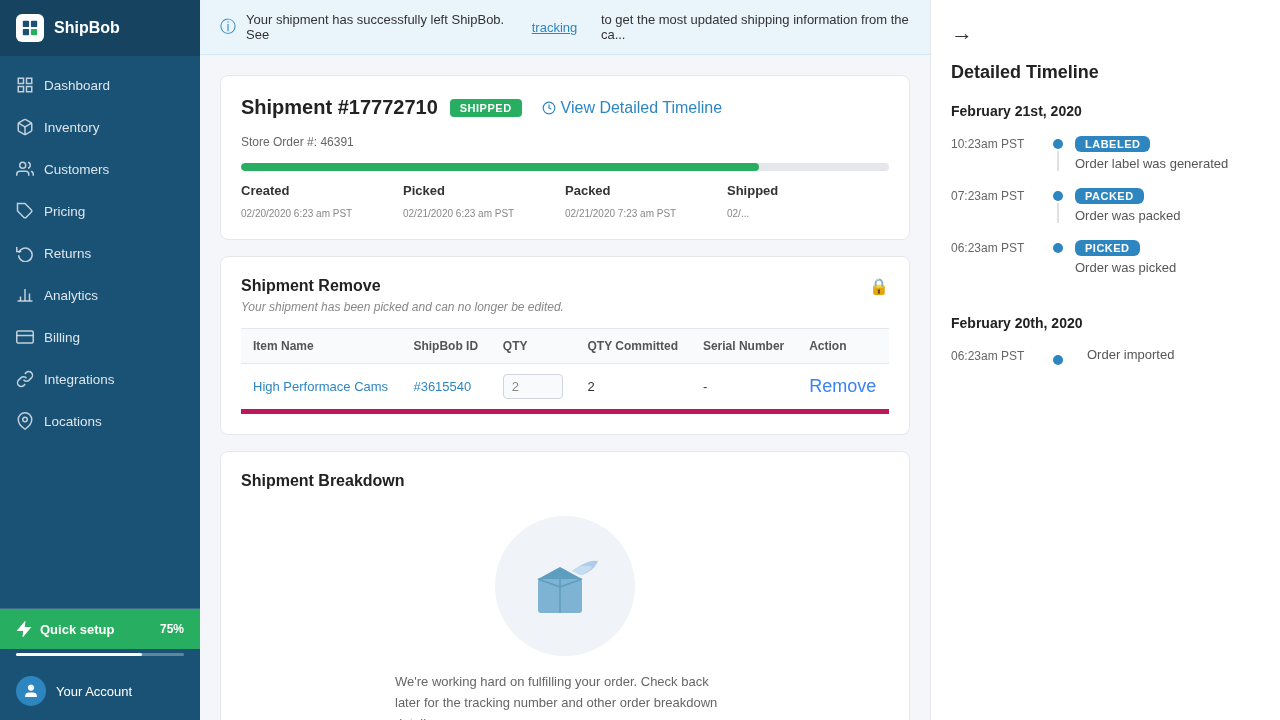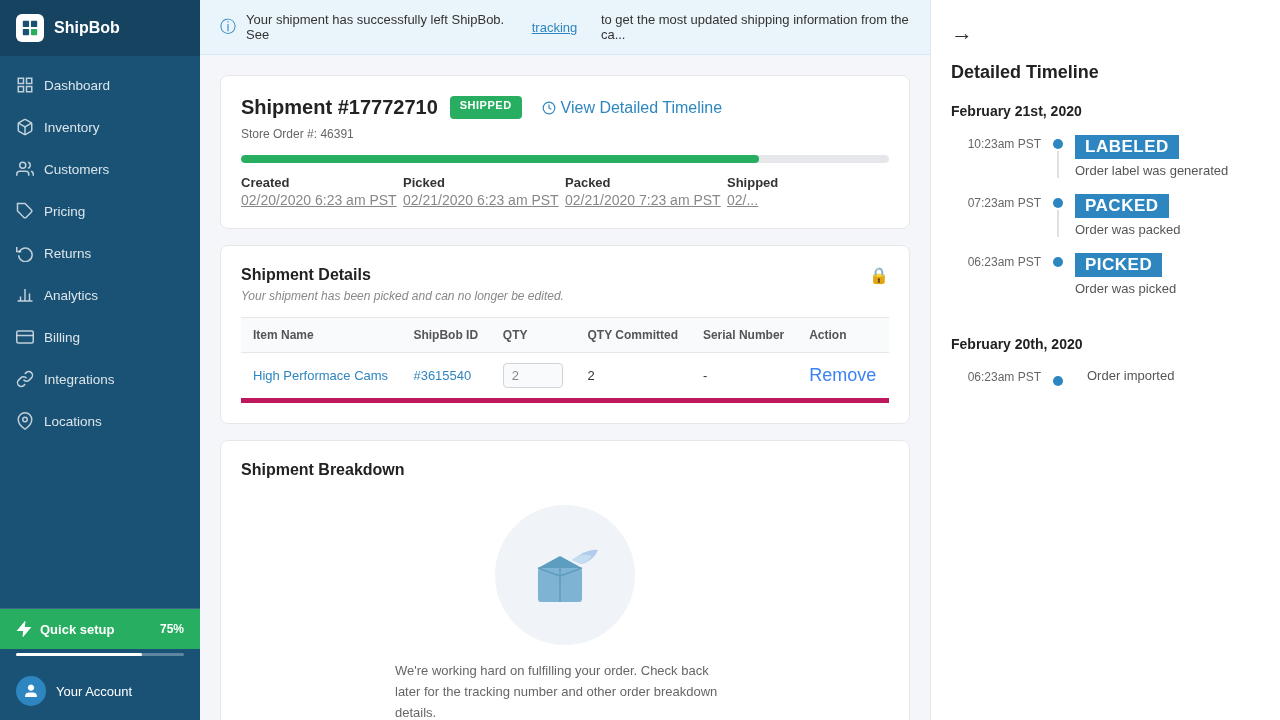--- a/index.html
+++ b/index.html
@@ -133,22 +133,23 @@
     
     .card {
       background: white;
       border: 1px solid #e5e7eb;
       border-radius: 8px;
       padding: 20px;
     }
 
     .shipment-header {
       display: flex;
+      align-items: center;
       gap: 12px;
-      margin-bottom: 8px;
+      margin-bottom: 16px;
     }
     .shipment-title {
       font-size: 20px;
       font-weight: 700;
       color: #222;
     }
     .badge-shipped {
       background: #27ae60;
       color: white;
       font-size: 11px;
@@ -194,24 +195,23 @@
     }
     .timeline-step {
       flex: 1;
     }
     .step-label {
       font-size: 13px;
       font-weight: 600;
       color: #333;
     }
     .step-date {
-      font-size: 14px;
+      font-size: 10px;
       color: #888;
-      margin-top: 2px;
-      text-decoration: underline;
+      margin-top: 10px;
     }
 
     
     .details-header {
       display: flex;
       justify-content: space-between;
       align-items: flex-start;
       margin-bottom: 4px;
     }
     .details-title {
@@ -334,21 +334,21 @@
       gap: 0;
       margin-bottom: 24px;
     }
     .timeline-event {
       display: flex;
       gap: 12px;
       margin-bottom: 16px;
     }
     .event-time-col {
       width: 90px;
-      text-align: right;
+      text-align: left;
       font-size: 12px;
       color: #666;
       padding-top: 2px;
     }
     .event-dot-col {
       display: flex;
       flex-direction: column;
       align-items: center;
       gap: 0;
     }
@@ -366,22 +366,22 @@
       background: #e0e0e0;
       margin-top: 2px;
       min-height: 20px;
     }
     .event-content {
       flex: 1;
     }
     .event-badge {
       display: inline-block;
       padding: 2px 10px;
-      border-radius: 0;
-      font-size: 17px;
+      border-radius: 6px;
+      font-size: 11px;
       font-weight: 700;
       color: white;
       margin-bottom: 4px;
       letter-spacing: 0.5px;
     }
     .badge-labeled { background: #2e86c1; }
     .badge-packed { background: #2e86c1; }
     .badge-picked { background: #2e86c1; }
     .event-desc {
       font-size: 13px;
@@ -571,21 +571,21 @@
         </div>
         <div class="timeline-step">
           <div class="step-label">Shipped</div>
           <div class="step-date">02/...</div>
         </div>
       </div>
     </div>
 
     <div class="card">
       <div class="details-header">
-        <span class="details-title">Shipment Details</span>
+        <span class="details-title">Shipment Remove</span>
         <span class="lock-icon">🔒</span>
       </div>
       <div class="details-note">Your shipment has been picked and can no longer be edited.</div>
 
       <table>
         <thead>
           <tr>
             <th>Item Name</th>
             <th>ShipBob ID</th>
             <th>QTY</th>

